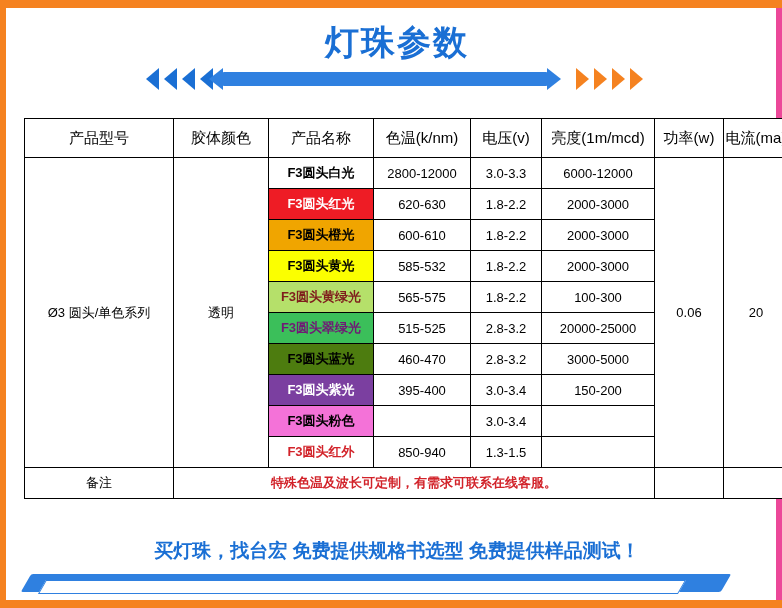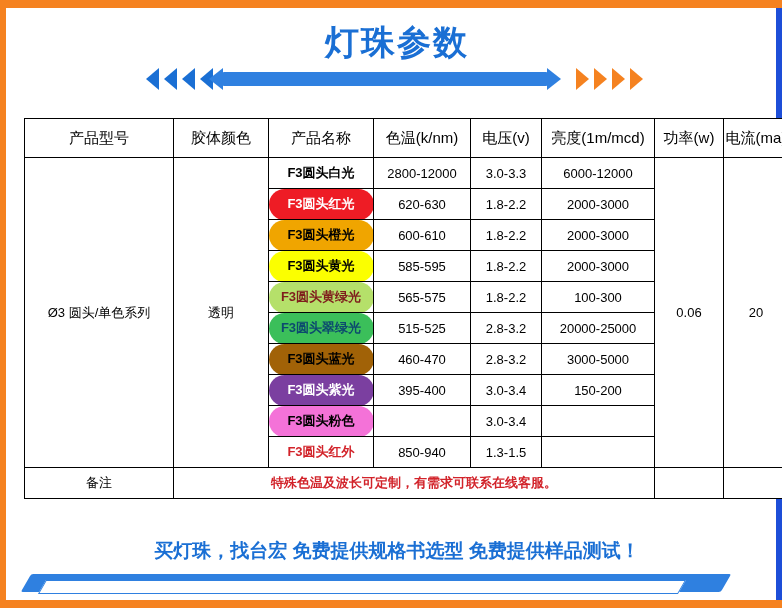--- a/index.html
+++ b/index.html
@@ -15,21 +15,21 @@
     overflow: hidden;
   }
   .page {
     position: absolute;
     left: 0; top: 0;
     width: 782px;
     height: 608px;
     background: #ffffff;
     box-sizing: border-box;
     border-left: 6px solid #f58220;
-    border-right: 6px solid #1d4ed8;
+    border-right: 6px solid #ec4899;
   }
   .top-bar {
     position: absolute;
     left: 0; top: 0;
     width: 782px;
     height: 8px;
     background: #f58220;
   }
   .bottom-bar {
     position: absolute;
@@ -113,21 +113,21 @@
     font-family: "Liberation Sans", sans-serif;
   }
   table.spec thead th {
     height: 38px;
     font-size: 15px;
     font-weight: normal;
     text-align: center;
   }
   .c-model  { width: 148px; }
   .c-glue   { width: 94px; }
-  .c-name   { width: 104px; border-radius: 19px; }
+  .c-name   { width: 104px; }
   .c-cct    { width: 96px; }
   .c-volt   { width: 70px; }
   .c-bright { width: 112px; }
   .c-power  { width: 68px; }
   .c-curr   { width: 64px; }
 
   .name-cell {
     font-weight: bold;
     font-size: 13px;
   }
@@ -260,38 +260,38 @@
           <td class="c-bright">2000-3000</td>
         </tr>
         <tr>
           <td class="c-name name-cell" style="background: rgb(240, 165, 0); color: rgb(0, 0, 0);">F3圆头橙光</td>
           <td class="c-cct">600-610</td>
           <td class="c-volt">1.8-2.2</td>
           <td class="c-bright">2000-3000</td>
         </tr>
         <tr>
           <td class="c-name name-cell" style="background: rgb(251, 255, 0); color: rgb(0, 0, 0); text-align: center;">F3圆头黄光</td>
-          <td class="c-cct">585-595</td>
+          <td class="c-cct">585-532</td>
           <td class="c-volt">1.8-2.2</td>
           <td class="c-bright">2000-3000</td>
         </tr>
         <tr>
           <td class="c-name name-cell" style="background: rgb(181, 224, 106); color: #7f1d1d;">F3圆头黄绿光</td>
           <td class="c-cct">565-575</td>
           <td class="c-volt">1.8-2.2</td>
           <td class="c-bright">100-300</td>
         </tr>
         <tr>
-          <td class="c-name name-cell" style="background: rgb(59, 191, 90); color: #0c4a6e;">F3圆头翠绿光</td>
+          <td class="c-name name-cell" style="background: rgb(59, 191, 90); color: #701a75;">F3圆头翠绿光</td>
           <td class="c-cct">515-525</td>
           <td class="c-volt">2.8-3.2</td>
           <td class="c-bright">20000-25000</td>
         </tr>
         <tr>
-          <td class="c-name name-cell" style="background: #a16207; color: rgb(0, 0, 0);">F3圆头蓝光</td>
+          <td class="c-name name-cell" style="background: #4d7c0f; color: rgb(0, 0, 0);">F3圆头蓝光</td>
           <td class="c-cct">460-470</td>
           <td class="c-volt">2.8-3.2</td>
           <td class="c-bright">3000-5000</td>
         </tr>
         <tr>
           <td class="c-name name-cell" style="background: rgb(123, 63, 160); color: rgb(255, 255, 255);">F3圆头紫光</td>
           <td class="c-cct">395-400</td>
           <td class="c-volt">3.0-3.4</td>
           <td class="c-bright">150-200</td>
         </tr>

